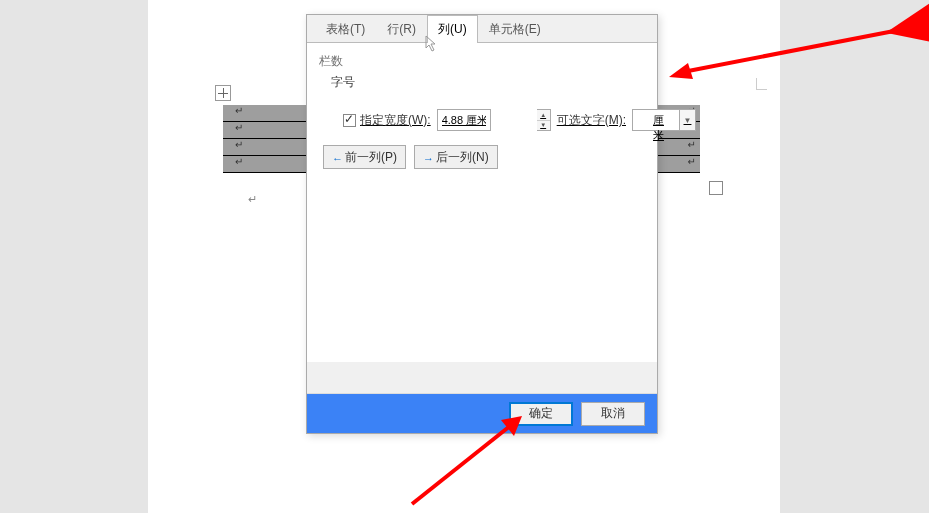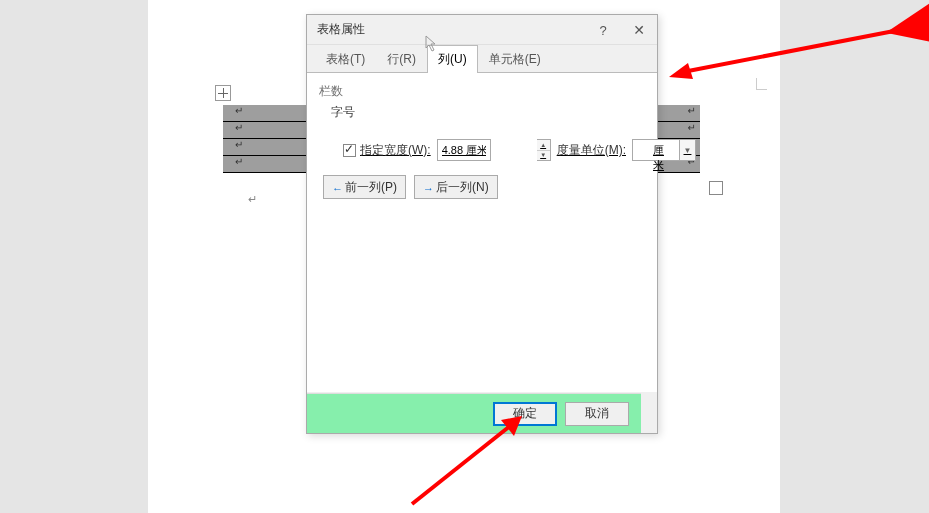--- a/index.html
+++ b/index.html
@@ -375,23 +375,23 @@
     .arrow-blue {
       color: #0066cc;
       font-size: 11px;
     }
     
     
     .dialog-footer {
       position: absolute;
       bottom: 0;
       left: 0;
-      right: 16px;
+      right: 0;
       height: 40px;
-      background: #86efac;
+      background: #3b82f6;
       border-top: 1px solid #ddd;
       display: flex;
       justify-content: flex-end;
       align-items: center;
       padding-right: 12px;
       gap: 8px;
     }
     
     .dlg-btn {
       width: 64px;
@@ -429,29 +429,20 @@
   <div class="bg-table-handle"></div>
   <div class="bg-row"></div>
   <div class="bg-row"></div>
   <div class="bg-row"></div>
   <div class="bg-row"></div>
   <div class="bg-square"></div>
 </div>
 <div class="bg-mark" style="top:193px;">↵</div>
 
 <div class="dialog">
-  <div class="dialog-titlebar">
-    <span>表格属性</span>
-    <div class="dialog-help">
-      <span>?</span>
-    </div>
-    <div class="dialog-close">
-      <span>✕</span>
-    </div>
-  </div>
 
   <div class="dialog-cursor">
     <svg width="14" height="18" viewBox="0 0 14 18">
       <path d="M 1 1 L 1 13 L 4 10 L 7 16 L 9 15 L 6 9 L 10 9 Z" fill="none" stroke="#999" stroke-width="1"></path>
     </svg>
   </div>
 
   <div class="tab-strip">
     <div class="tab">表格(T)</div>
     <div class="tab">行(R)</div>
@@ -470,21 +461,21 @@
       </div>
 
       <div class="spinner">
         <input class="spinner-input" type="text" value="4.88 厘米" style="">
         <div class="spinner-buttons">
           <div class="spinner-btn">▲</div>
           <div class="spinner-btn">▼</div>
         </div>
       </div>
 
-      <span class="field-label">度量单位(M):</span>
+      <span class="field-label">可选文字(M):</span>
 
       <div class="dropdown">
         <div class="dropdown-value">厘米</div>
         <div class="dropdown-btn">
           <span>▼</span>
         </div>
       </div>
     </div>
 
     <div class="nav-buttons">

